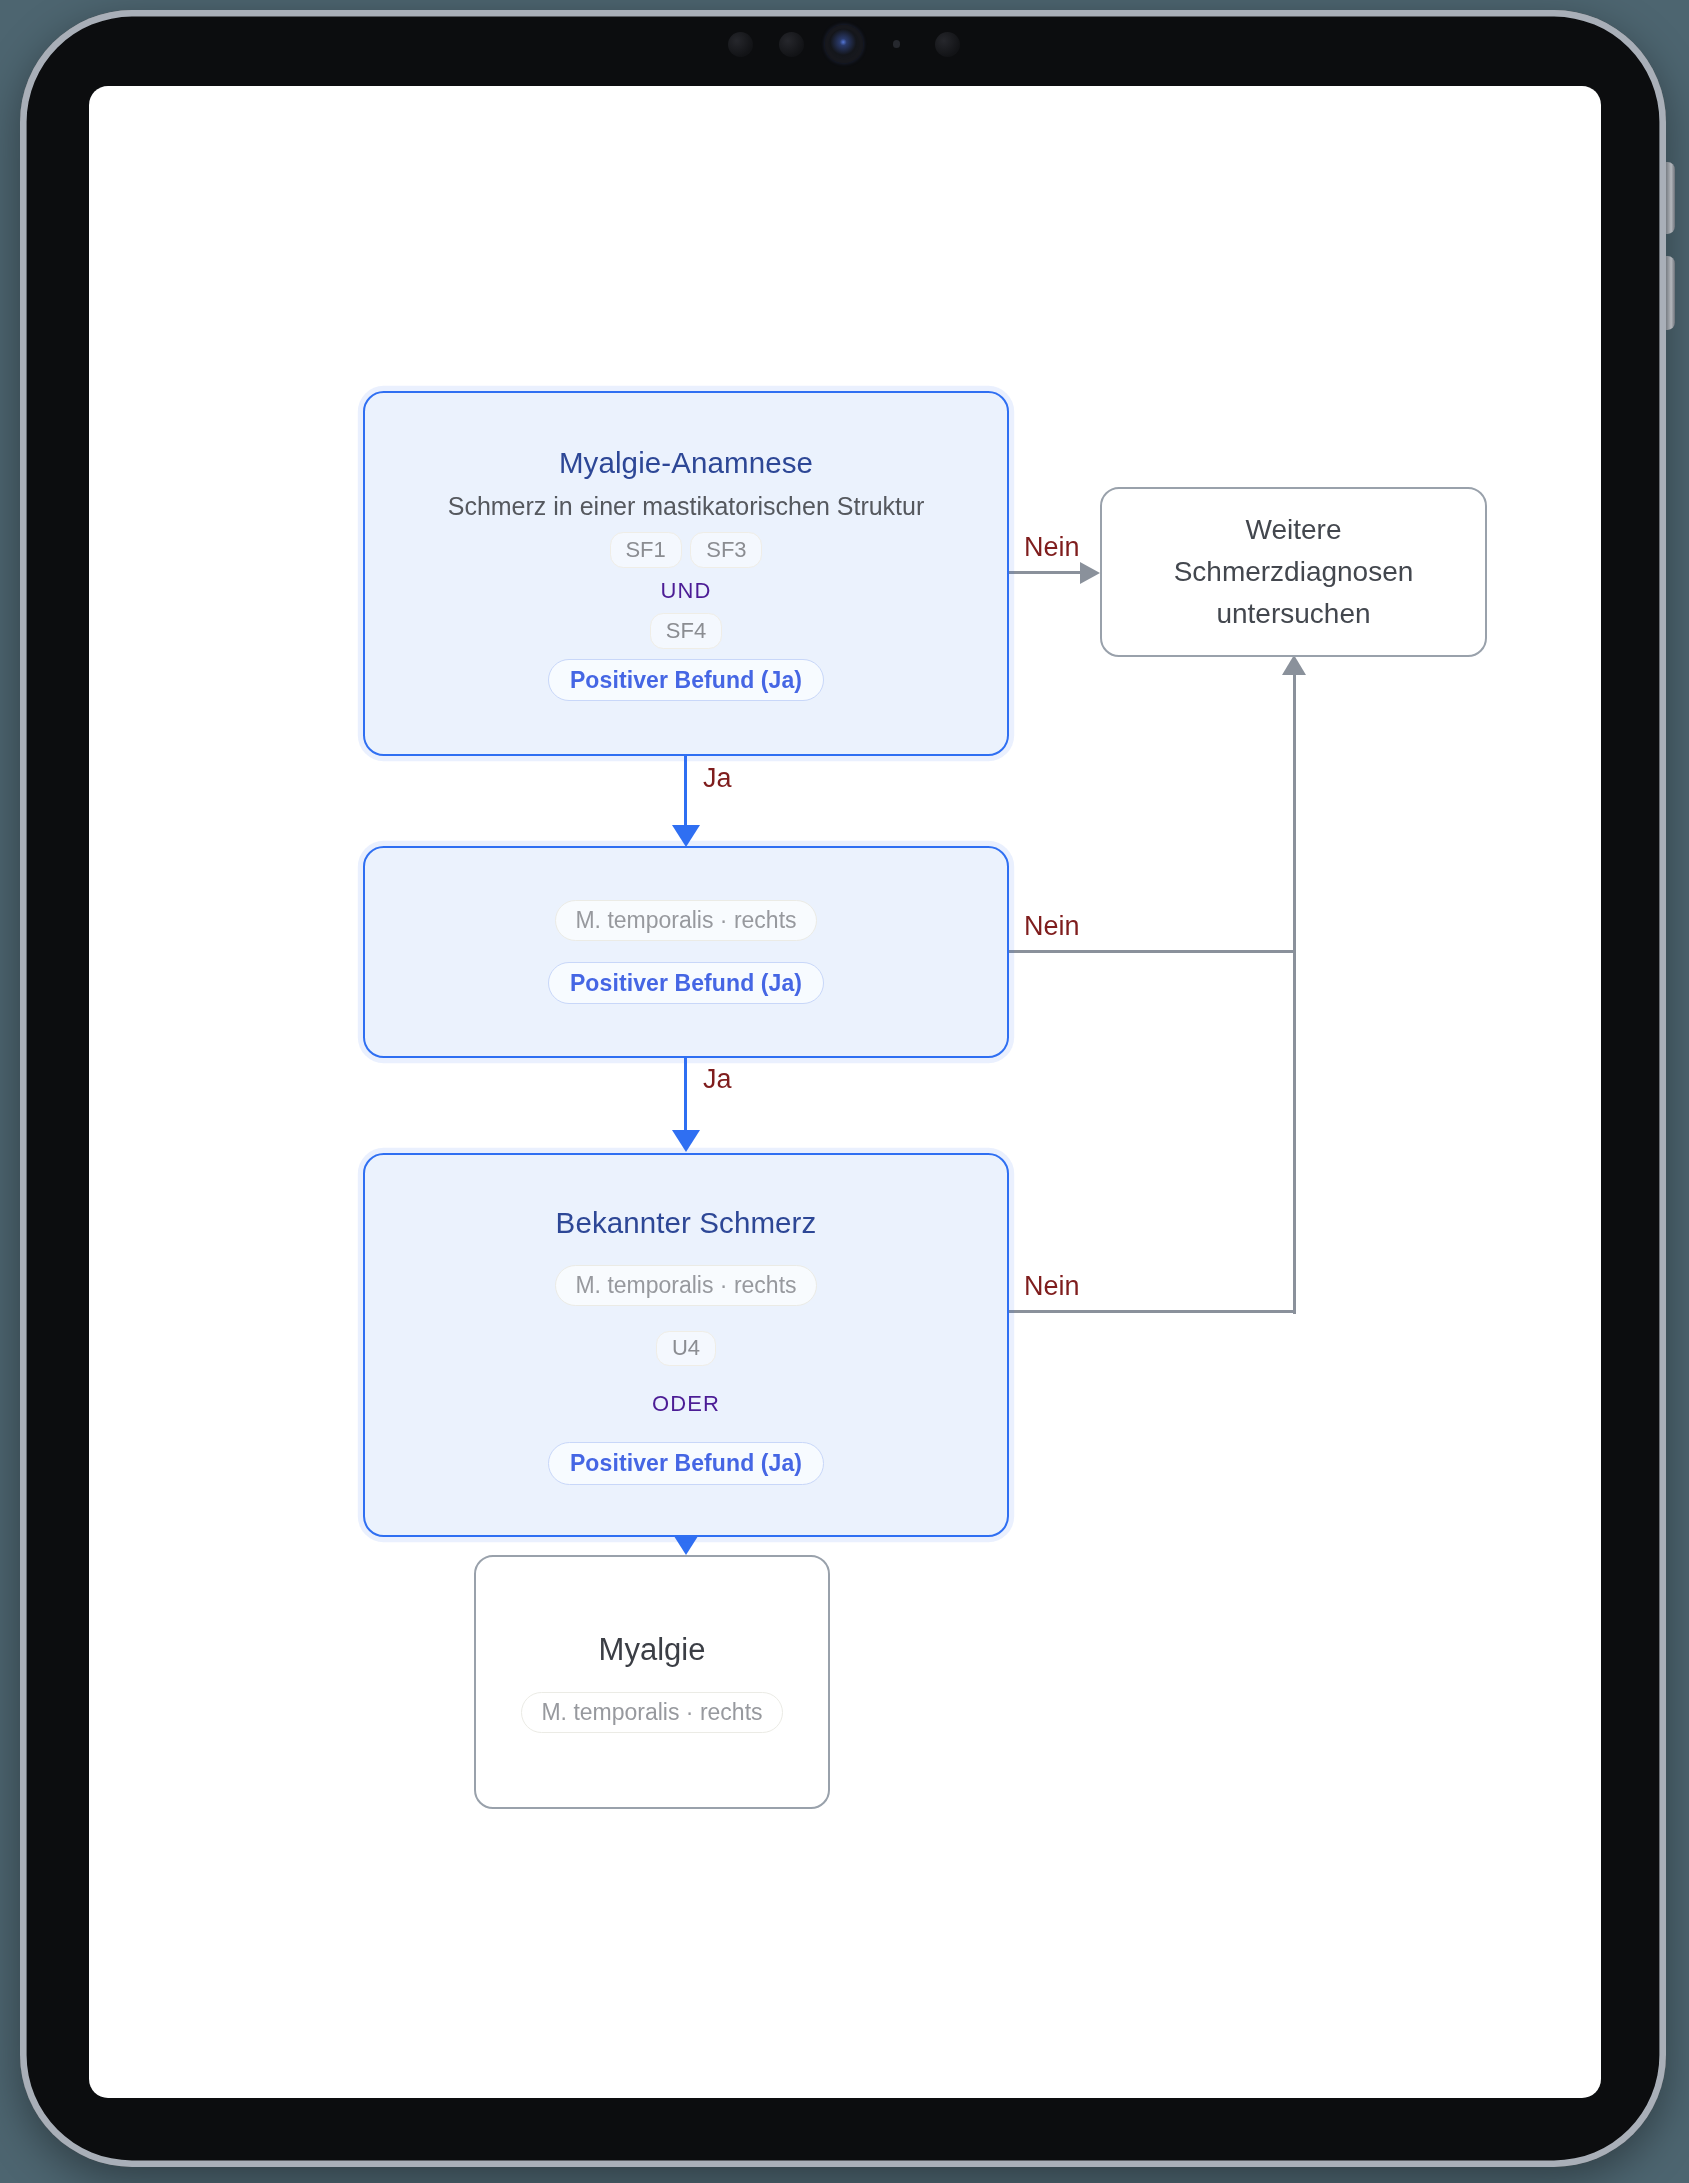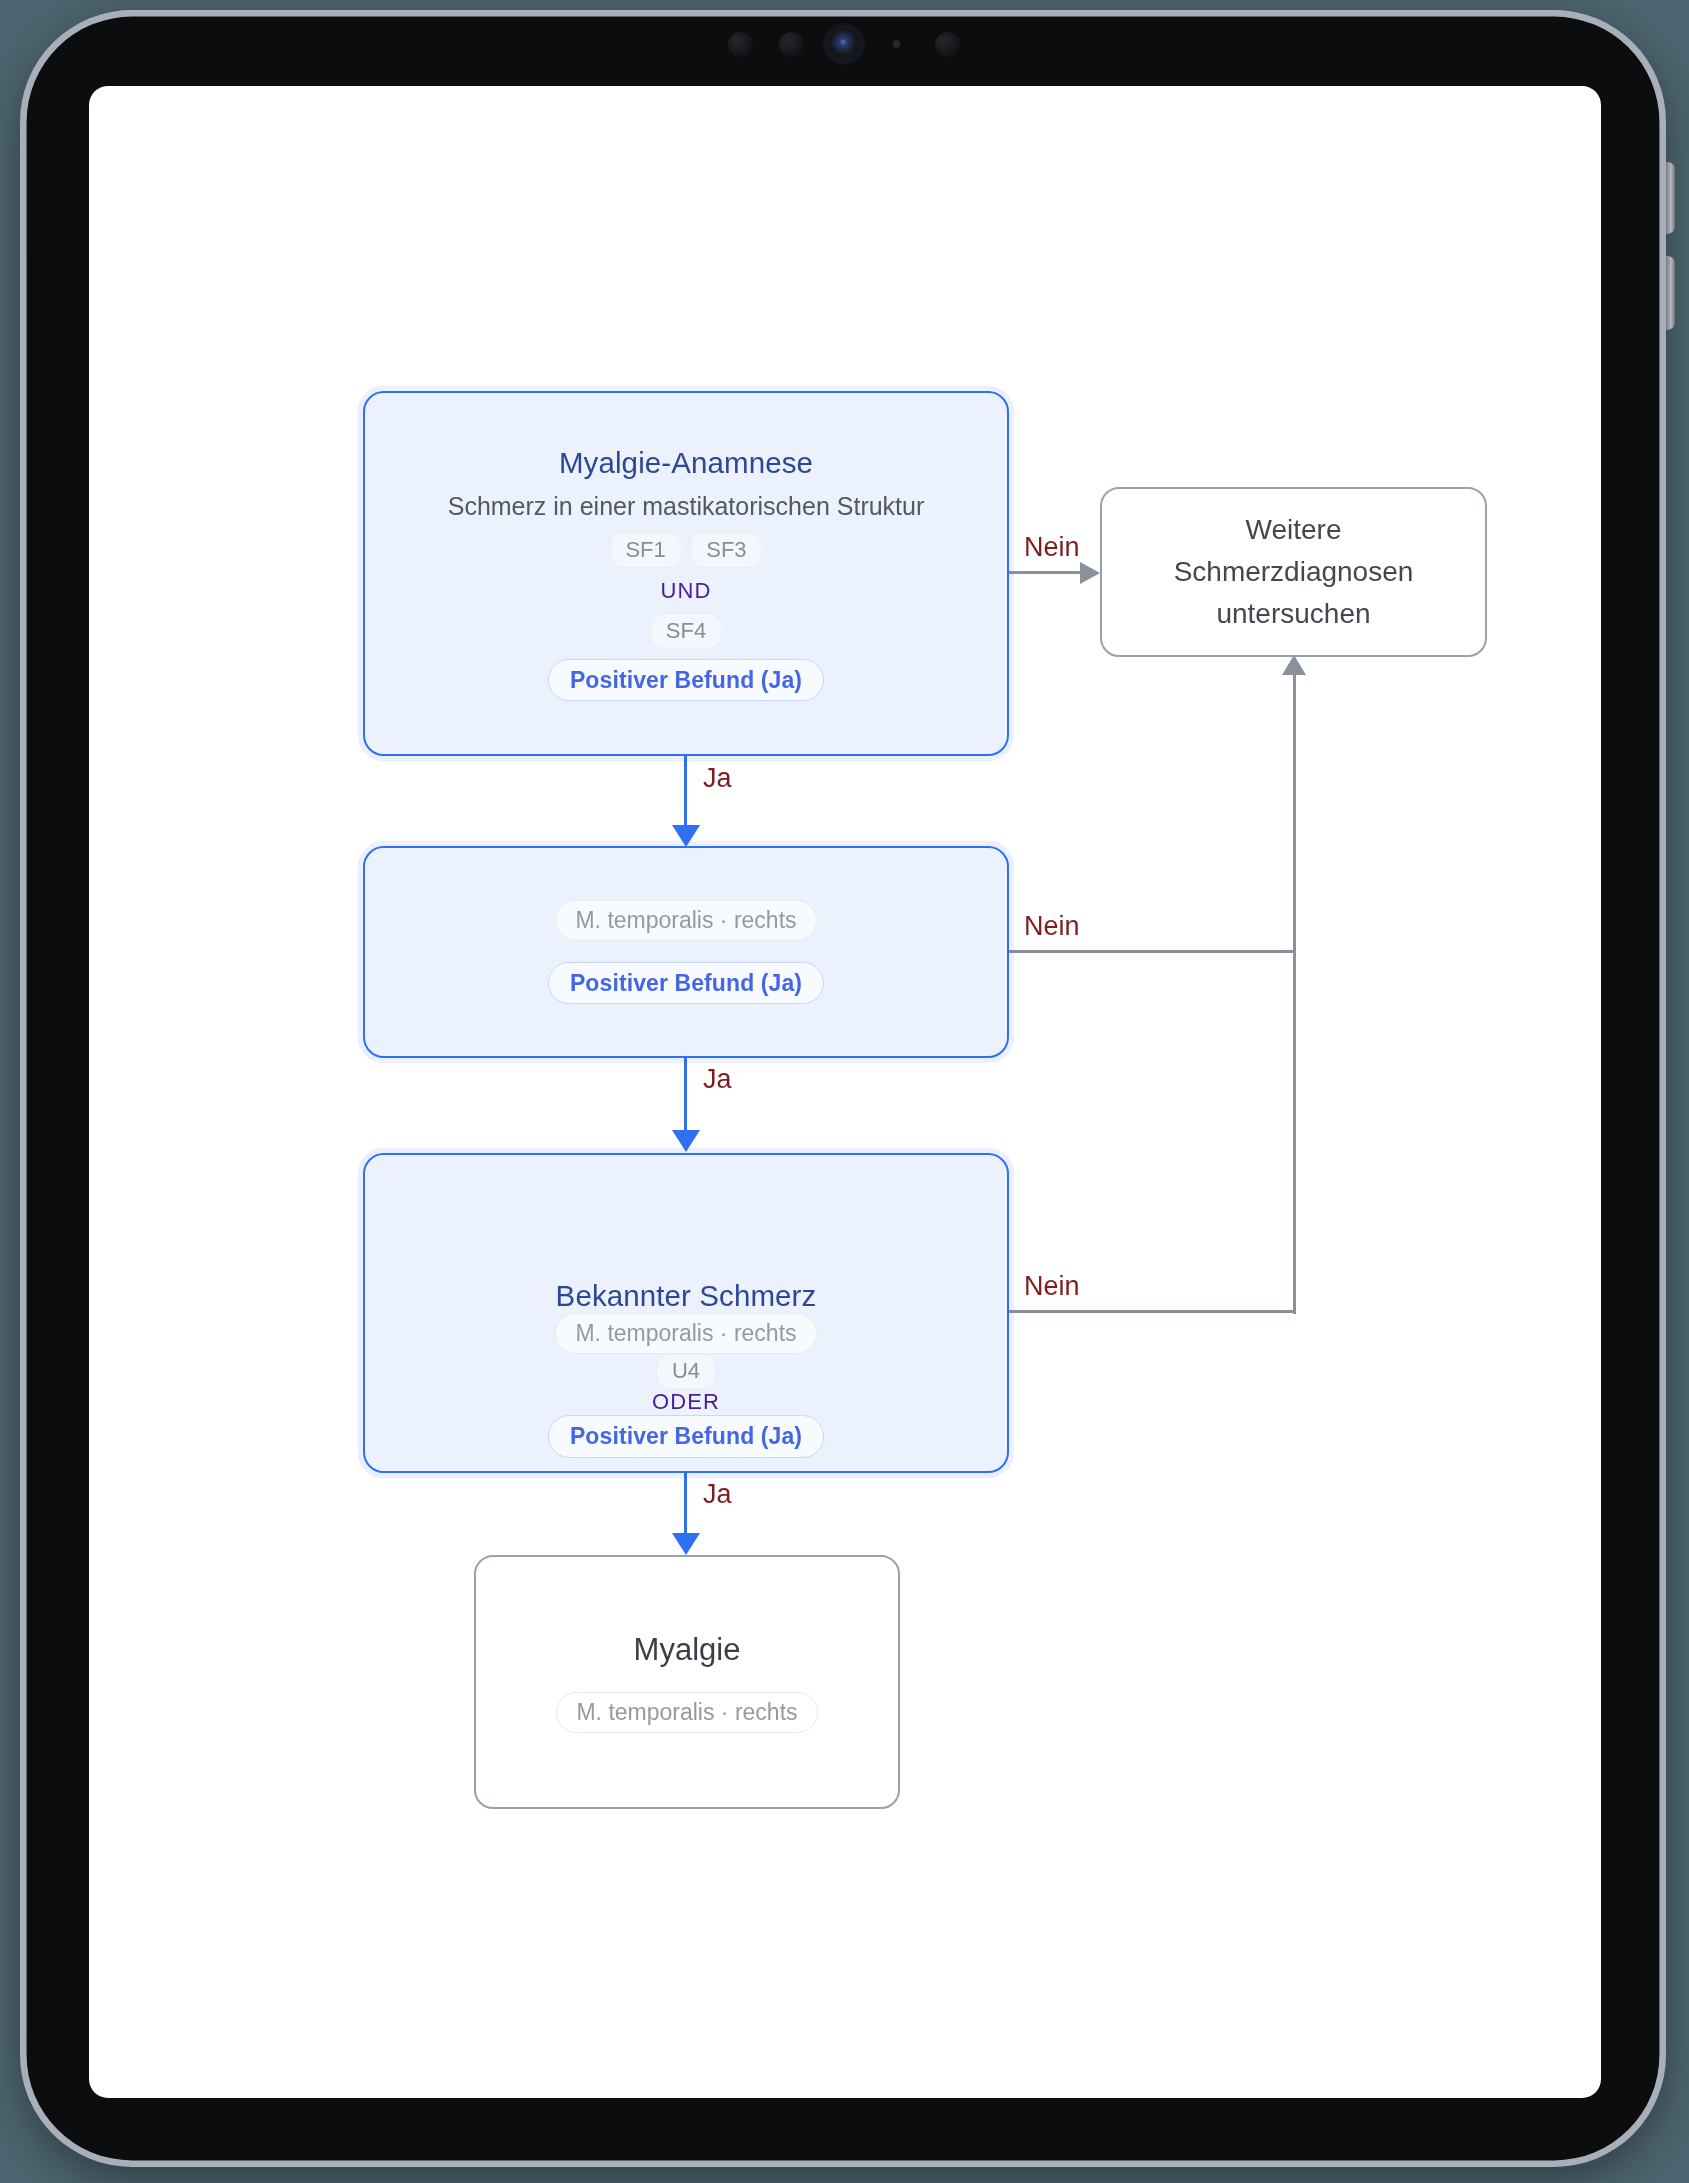--- a/index.html
+++ b/index.html
@@ -48,23 +48,23 @@
 
   
   .node{position:absolute;box-sizing:border-box;display:flex;flex-direction:column;
     align-items:center;justify-content:center;text-align:center;}
   .node.blue{background:var(--node_fill_blue);border:2.2px solid var(--accent_blue);
     border-radius:20.7px;box-shadow:0 0 0 5.2px rgba(47,111,242,.10);}
   .node.plain{background:#ffffff;border:2.2px solid #99a1ab;border-radius:19px;}
 
   #box-anamnese{left:274px;top:305px;width:646px;height:365px;gap:9.6px;padding:14.8px 20.7px;}
   #box-lokalisation{left:274px;top:760px;width:646px;height:212px;gap:20.7px;}
-  #box-bekannter{left:274px;top:1067px;width:646px;height:320px;gap:0;padding:13.3px 17.7px;justify-content:flex-end;}
+  #box-bekannter{left:274px;top:1067px;width:646px;height:384px;gap:25px;padding:13.3px 17.7px;}
   #box-weitere{left:1011px;top:401px;width:387px;height:170px;}
-  #box-myalgie{left:385px;top:1469px;width:426px;height:254px;gap:23.6px;}
+  #box-myalgie{left:385px;top:1469px;width:356px;height:254px;gap:23.6px;}
 
   .node-title{font-size:29.5px;font-weight:400;color:var(--node_title_blue);letter-spacing:0.1px;}
   .plain-title{font-size:28px;font-weight:400;color:#43474e;line-height:1.5;max-width:273px;}
   .final-title{font-size:31px;font-weight:400;color:#3b3e45;}
   .crit{font-size:25px;color:var(--text_gray);line-height:1.32;}
   .crit2{max-width:516px;}
   .op{font-size:22px;font-weight:400;color:#4c1d95;letter-spacing:1.1px;}
   .chip-row{display:flex;align-items:center;justify-content:center;gap:8.9px;}
   .title-row{display:flex;align-items:center;justify-content:center;gap:11.8px;}
   .chip{display:inline-flex;align-items:center;justify-content:center;

